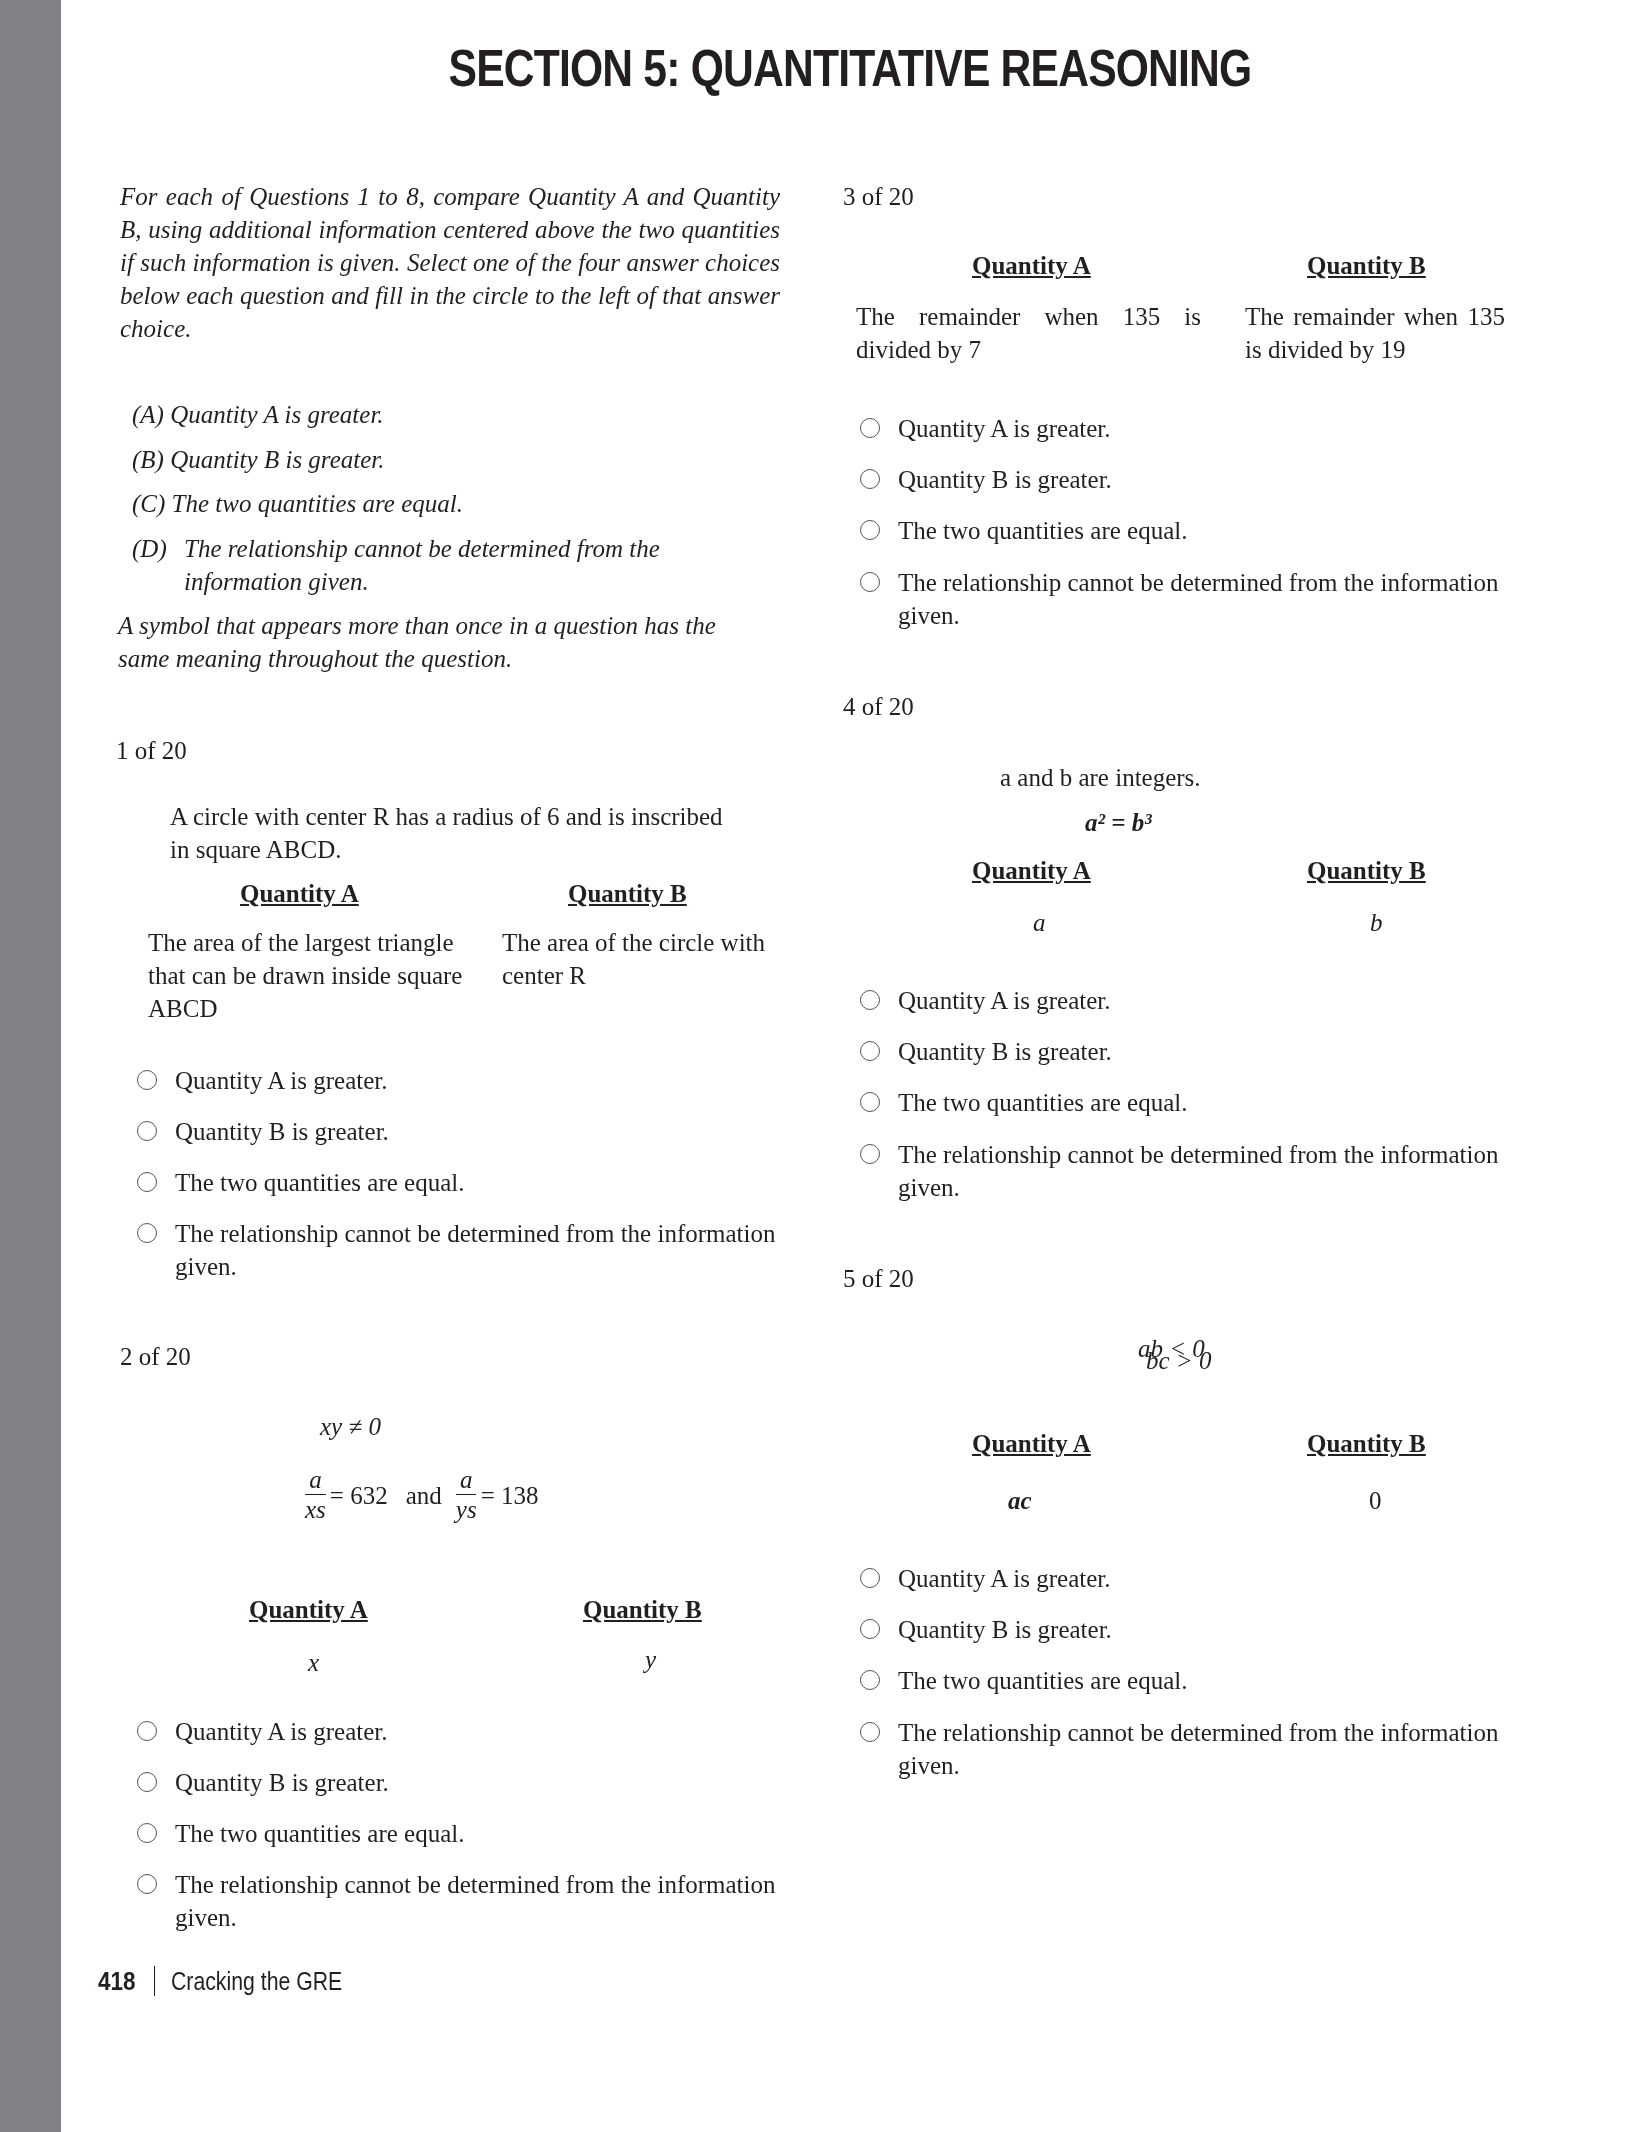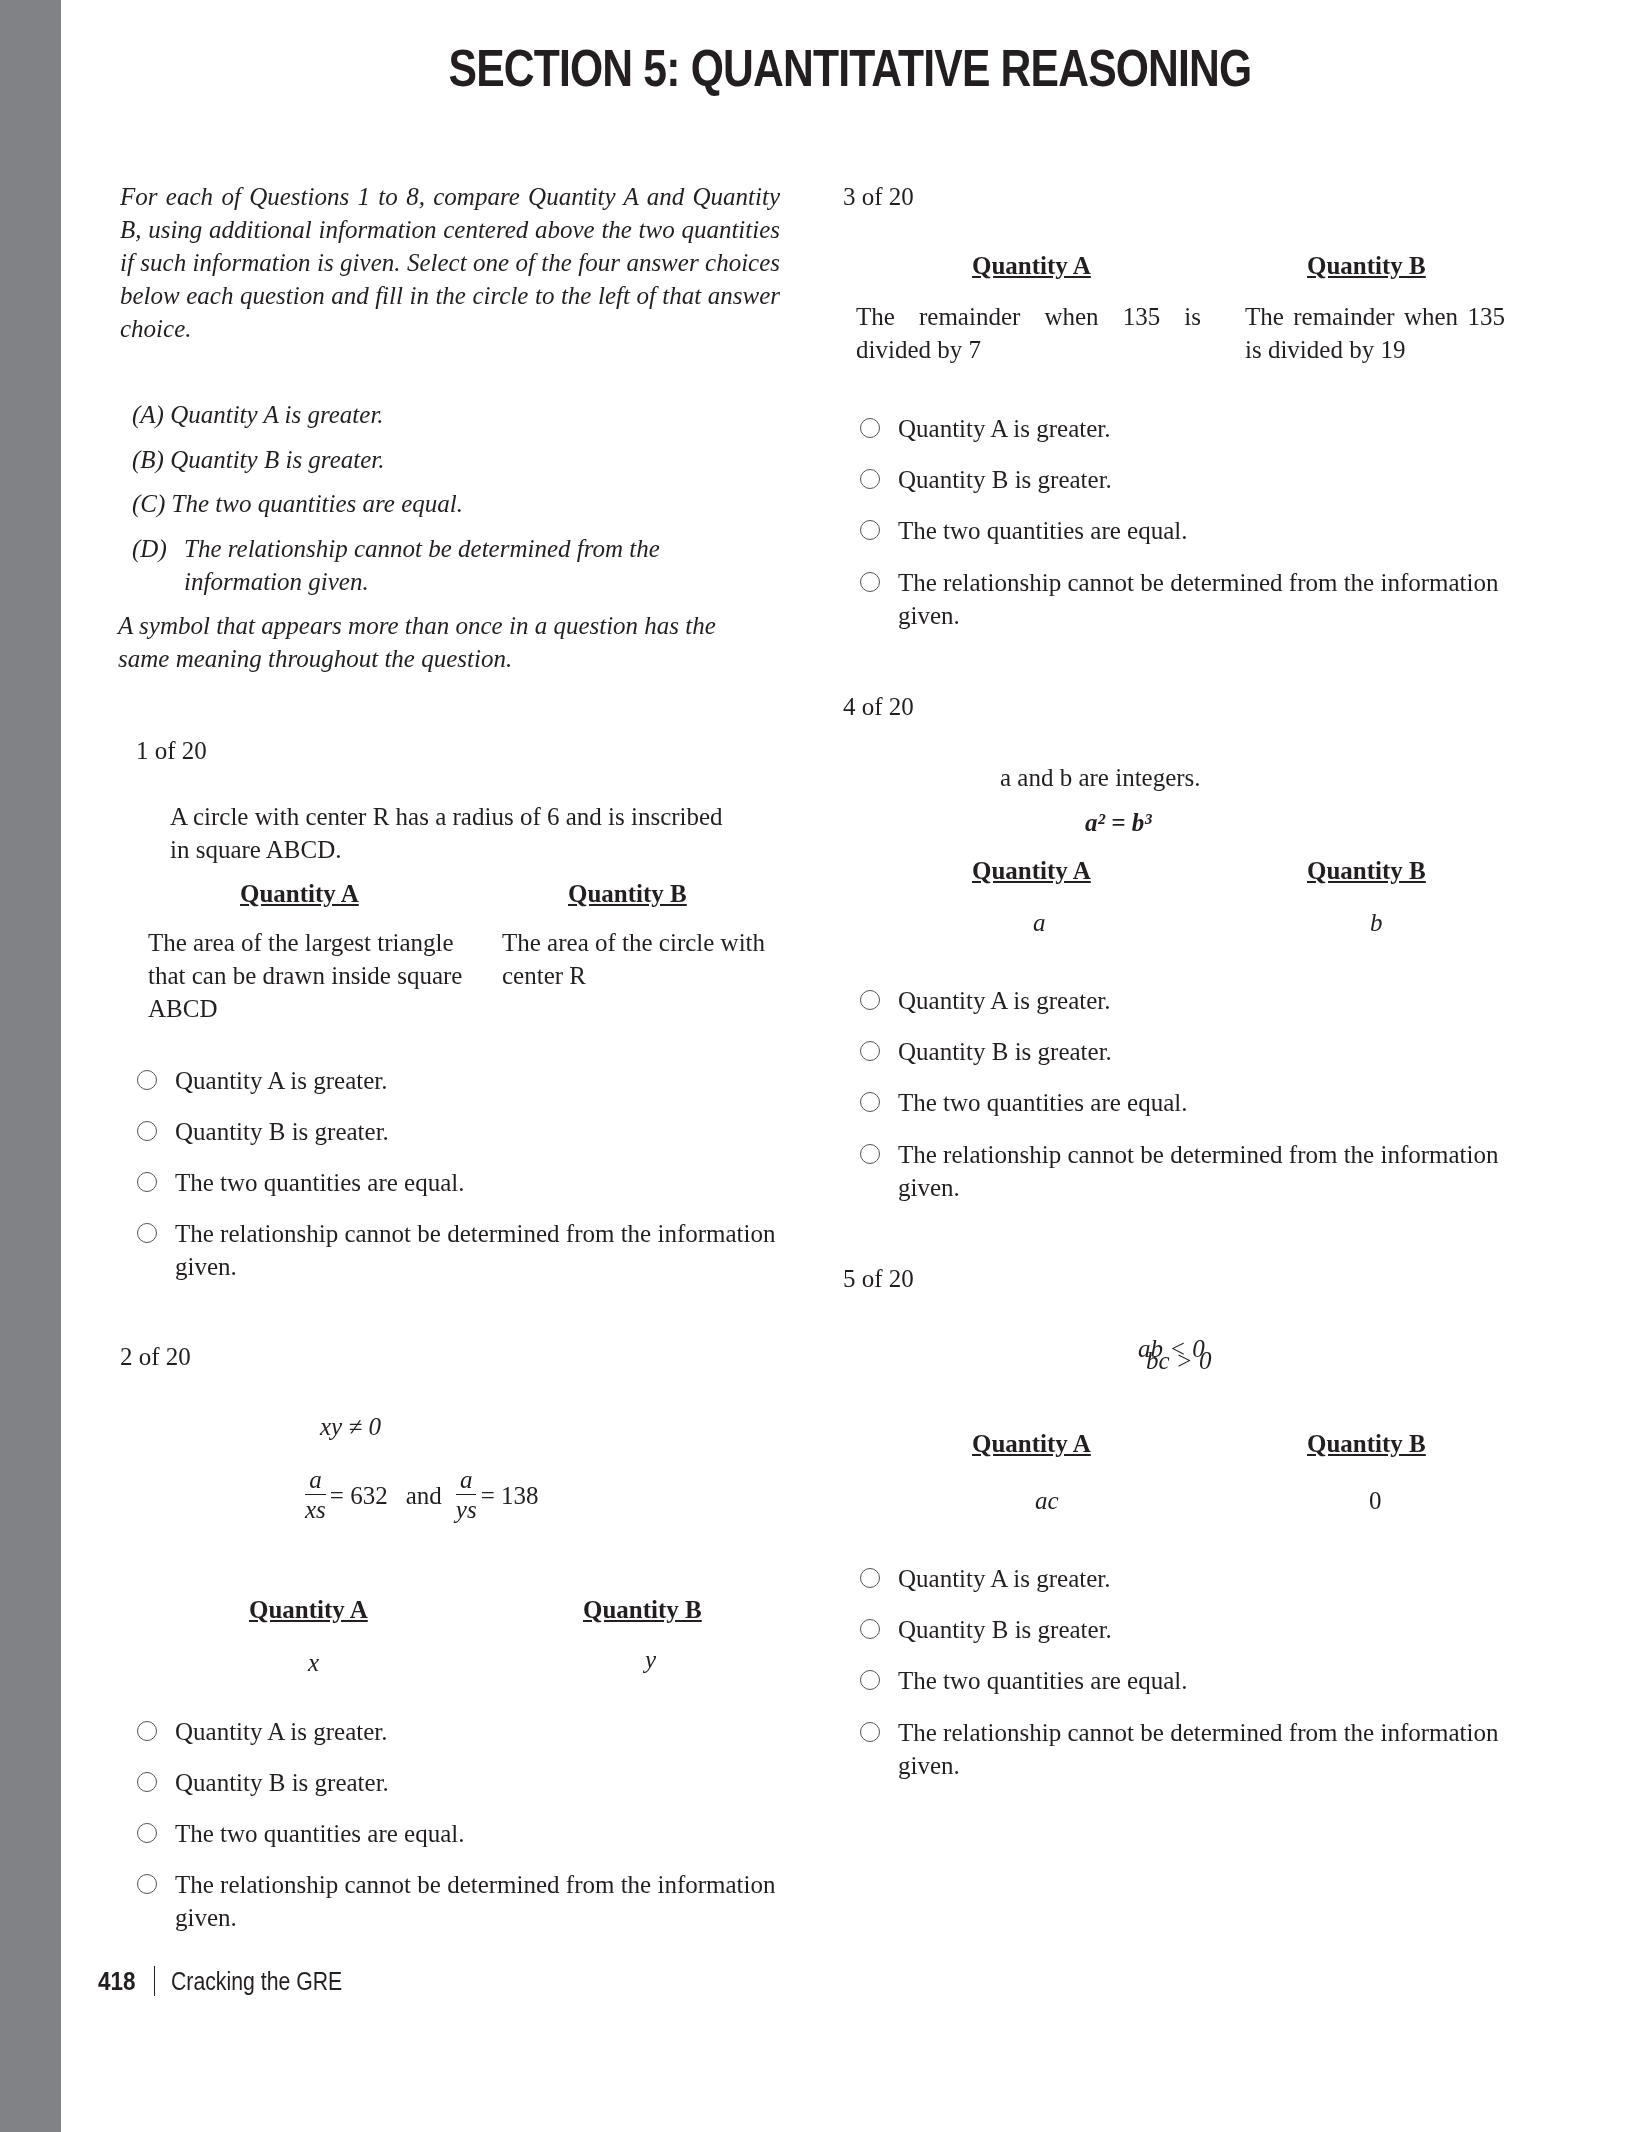--- a/index.html
+++ b/index.html
@@ -45,21 +45,21 @@
 <div class="abs txt ital" style="left:132px; top:487px;">
   <span>(C)</span>
   <span>The two quantities are equal.</span>
 </div>
 <div class="abs txt ital" style="left:132px; top:532px; width:640px; display:flex;">
   <span style="flex:0 0 52px;">(D)</span>
   <span>The relationship cannot be determined from the information given.</span>
 </div>
 <div class="abs txt ital" style="left:118px; top:609px; width:650px;">A symbol that appears more than once in a question has the same meaning throughout the question.</div>
 
-<div class="abs qnum" style="left:136px; top:737px;text-align:center;">1 of 20</div>
+<div class="abs qnum" style="left:116px; top:737px;text-align:center;">1 of 20</div>
 <div class="abs txt center" style="left:170px; top:800px; width:560px;">A circle with center R has a radius of 6 and is inscribed in square ABCD.</div>
 <div class="abs qhead" style="left:240px; top:880px;">Quantity A</div>
 <div class="abs qhead" style="left:568px; top:880px;">Quantity B</div>
 <div class="abs txt" style="left:148px; top:926px; width:330px;">The area of the largest triangle that can be drawn inside square ABCD</div>
 <div class="abs txt" style="left:502px; top:926px; width:270px;">The area of the circle with center R</div>
 
 <div class="choice" style="left:137px; top:1064px;">
     <span class="radio"></span>
     <span>Quantity A is greater.</span>
   </div>
@@ -159,21 +159,21 @@
 <div class="choice" style="left:860px; top:1138px; width:640px;">
     <span class="radio"></span>
     <span>The relationship cannot be determined from the information given.</span>
   </div>
 
 <div class="abs qnum" style="left:843px; top:1265px;">5 of 20</div>
 <div class="abs txt ital" style="left:1138px; top:1332px;">ab &lt; 0</div>
 <div class="abs txt ital" style="left:1146px; top:1344px;">bc &gt; 0</div>
 <div class="abs qhead" style="left:972px; top:1430px;">Quantity A</div>
 <div class="abs qhead" style="left:1307px; top:1430px;">Quantity B</div>
-<div class="abs txt ital" style="left:1035px; top:1484px;">ac</div>
+<div class="abs txt ital" style="left:1008px; top:1484px;font-weight:bold;">ac</div>
 <div class="abs txt" style="left:1369px; top:1484px;">0</div>
 
 <div class="choice" style="left:860px; top:1562px;">
     <span class="radio"></span>
     <span>Quantity A is greater.</span>
   </div>
 <div class="choice" style="left:860px; top:1613px;">
     <span class="radio"></span>
     <span>Quantity B is greater.</span>
   </div>

